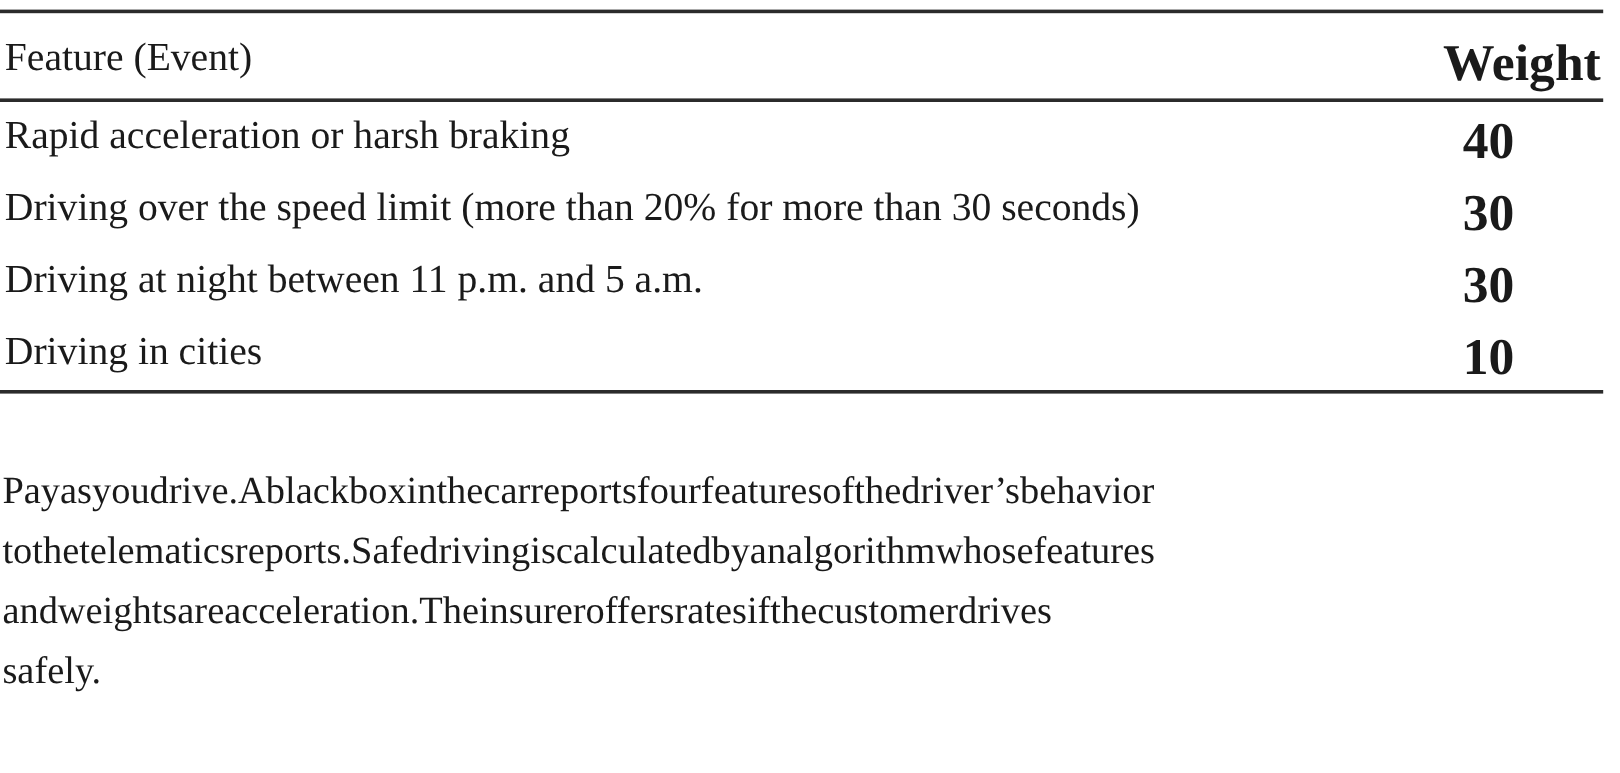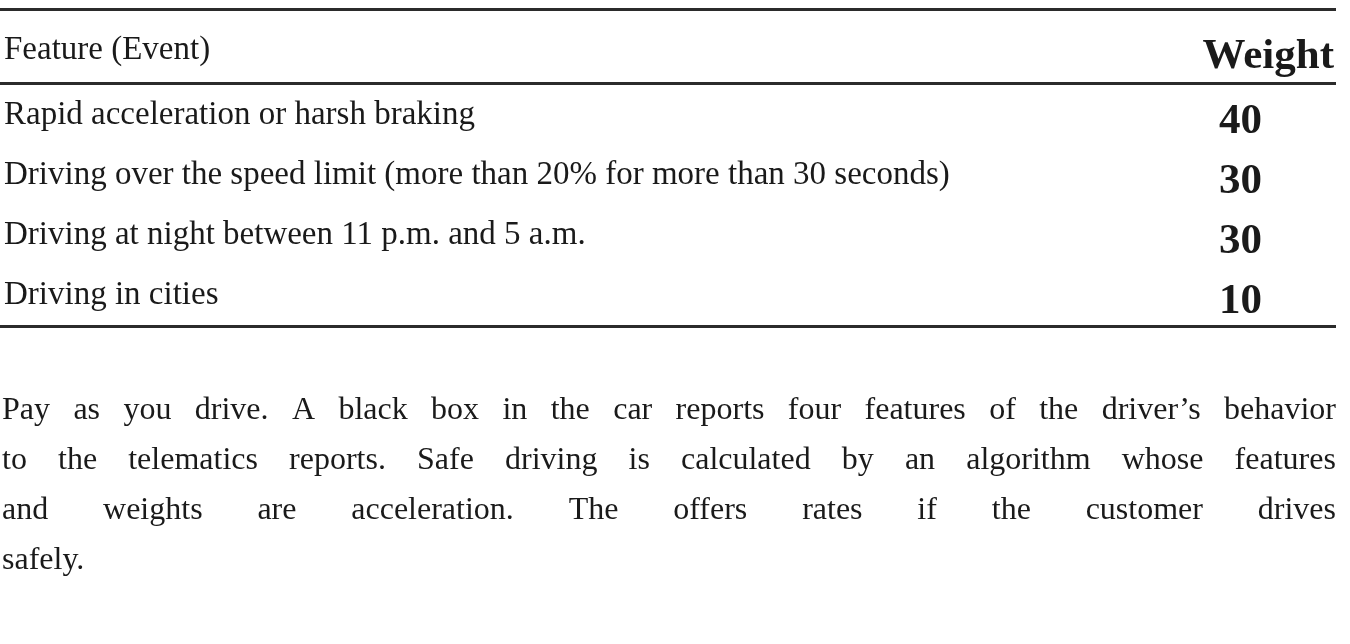--- a/index.html
+++ b/index.html
@@ -106,21 +106,21 @@
     color: #1a1a1a;
     margin: 0;
     width: 1334px;
   }
   .caption-line {
     display: block;
     white-space: nowrap;
   }
   .caption-line.justify {
     display: flex;
-    justify-content: space-between;
+    justify-content: flex-start;
     white-space: nowrap;
   }
   .caption-line.justify > span.w { display: inline-block; }
 </style>
 </head>
 <body>
 
 <div class="page">
 
   <div class="table-block">
@@ -195,20 +195,21 @@
           <span class="w">algorithm</span>
           <span class="w">whose</span>
           <span class="w">features</span>
         </span>
       <span class="caption-line justify">
           <span class="w">and</span>
           <span class="w">weights</span>
           <span class="w">are</span>
           <span class="w">acceleration.</span>
           <span class="w">The</span>
+          <span class="w">insurer</span>
           <span class="w">offers</span>
           <span class="w">rates</span>
           <span class="w">if</span>
           <span class="w">the</span>
           <span class="w">customer</span>
           <span class="w">drives</span>
         </span>
       <span class="caption-line">safely.</span>
     </div>
 

